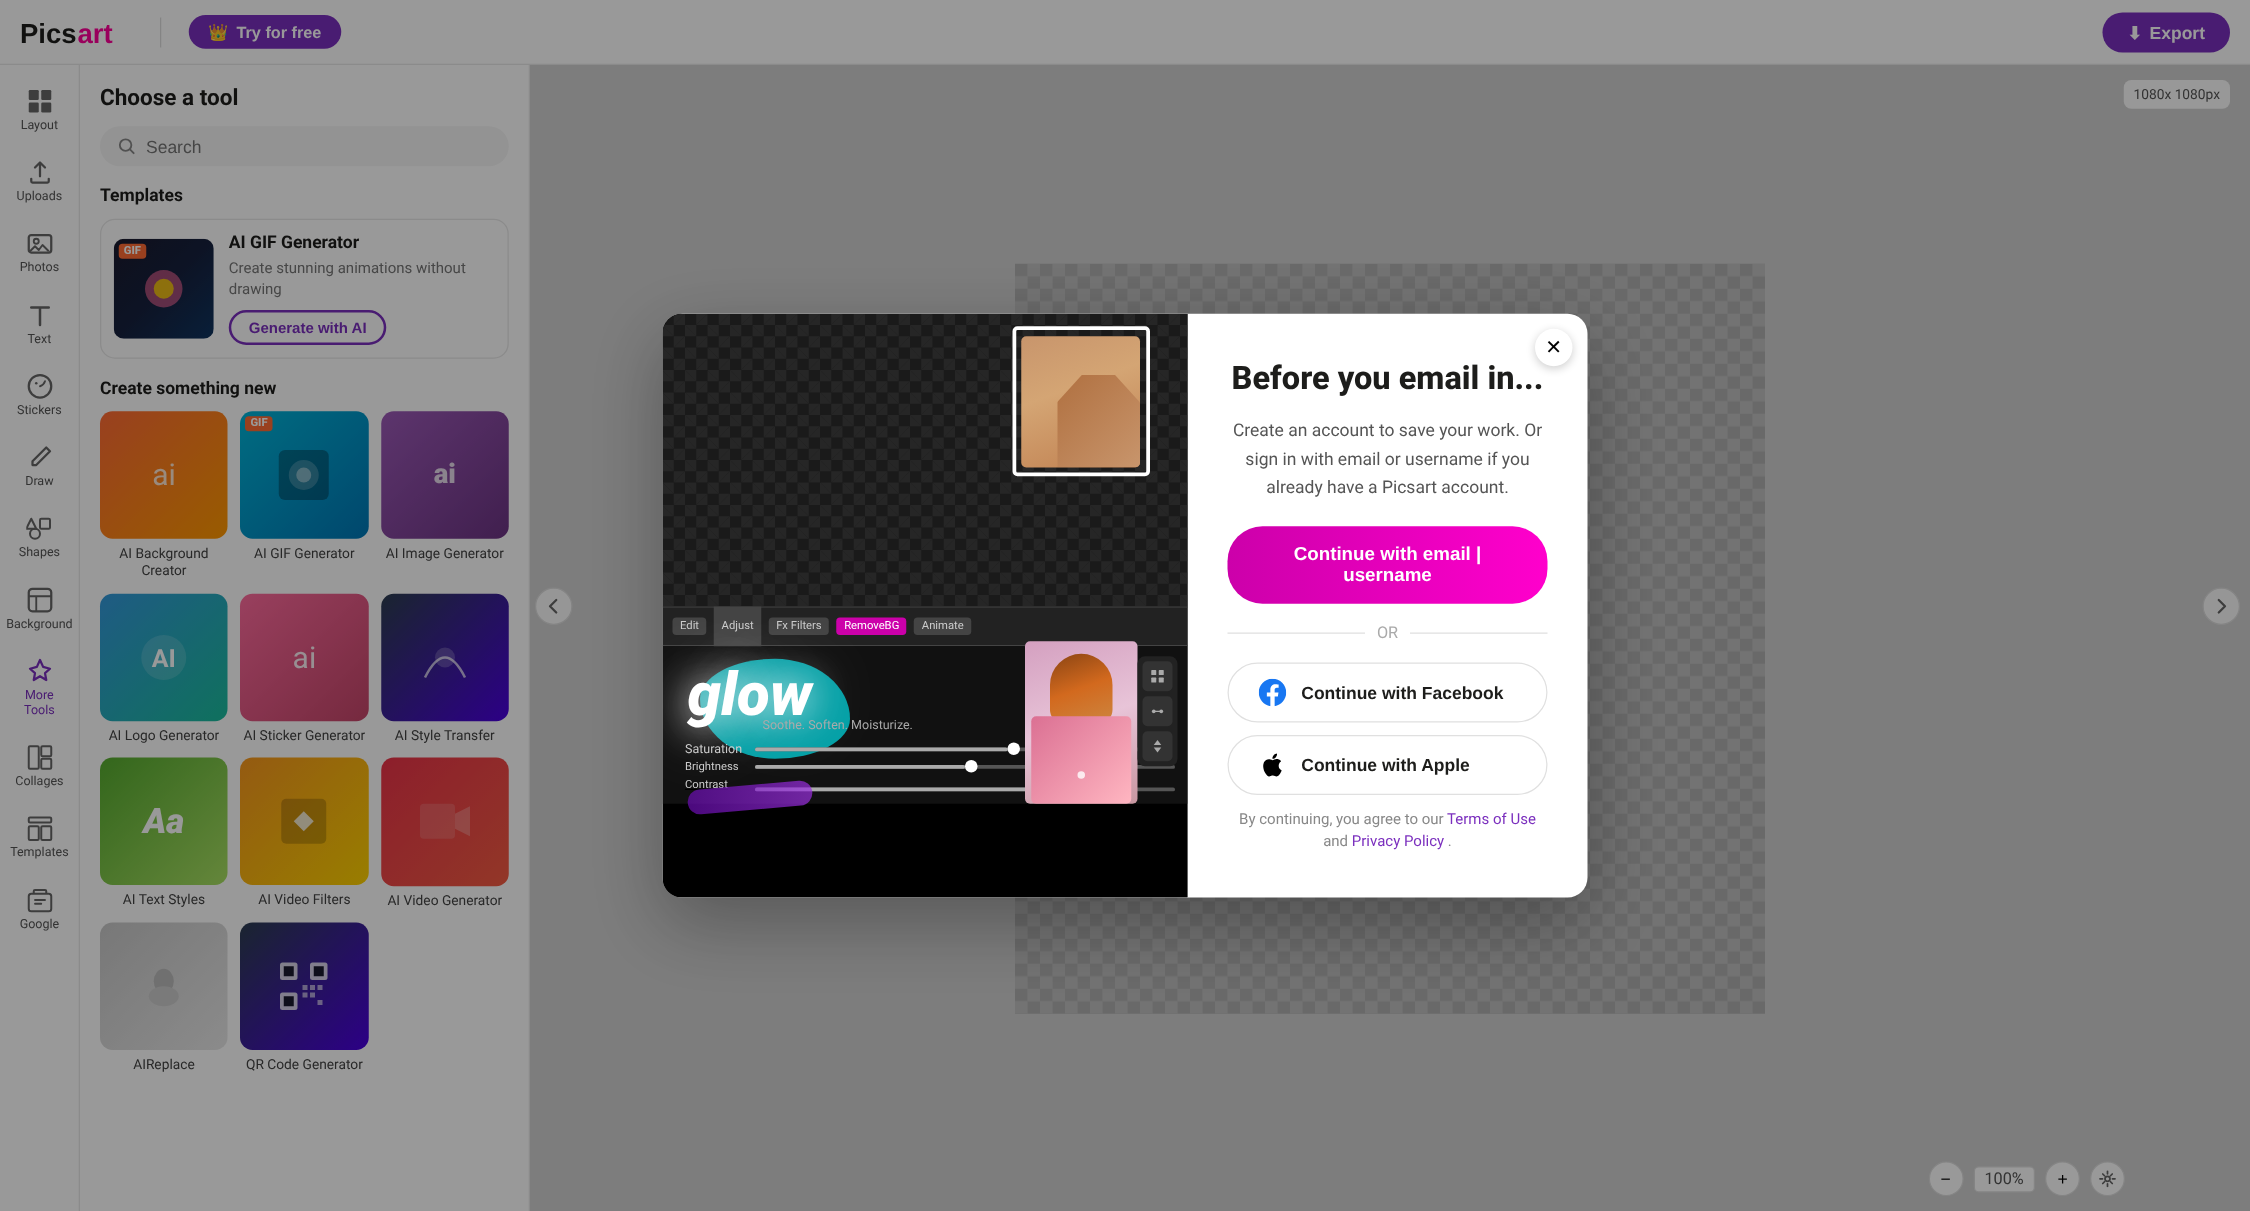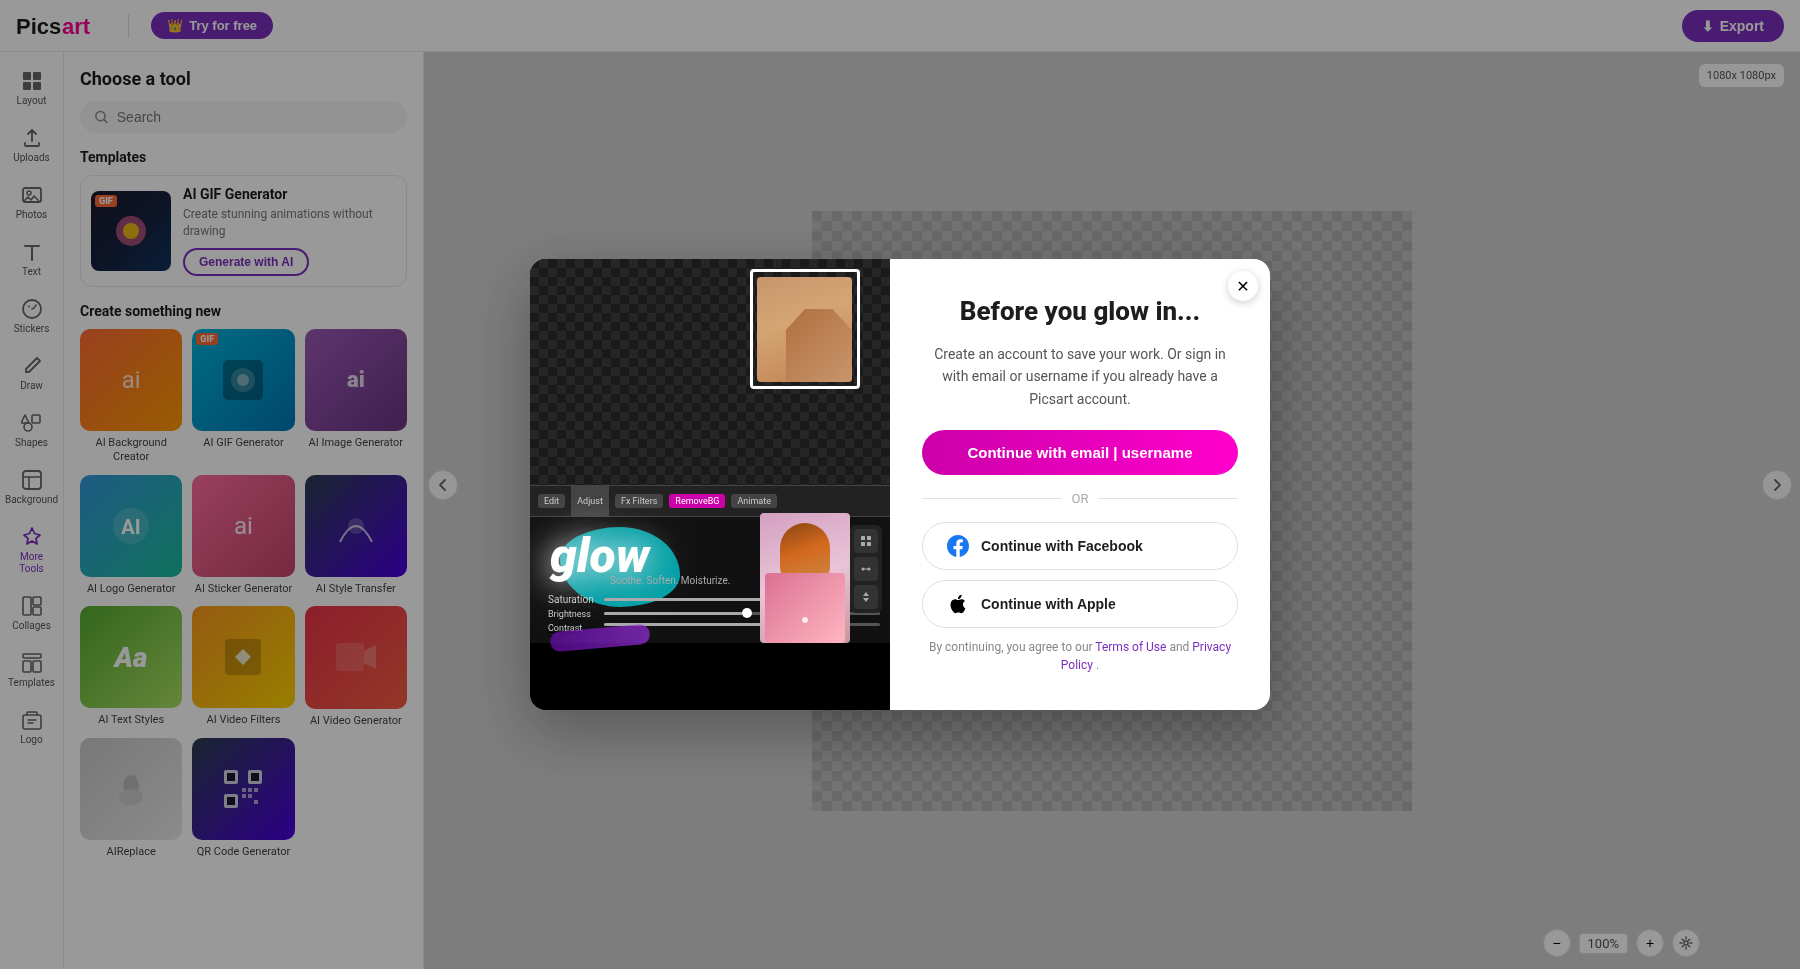--- a/index.html
+++ b/index.html
@@ -104,21 +104,21 @@
     
     .modal-overlay {
       position: fixed; top: 0; left: 0; right: 0; bottom: 0;
       background: rgba(0,0,0,0.4); z-index: 200; display: flex; align-items: center; justify-content: center;
     }
     .modal {
       background: #fff; border-radius: 16px; overflow: hidden;
       display: flex; width: 740px; max-height: 90vh; position: relative;
       box-shadow: 0 20px 60px rgba(0,0,0,0.3);
     }
-    .modal-left { width: 360px; flex-shrink: 0; overflow: hidden; position: relative; background: #111; }
+    .modal-left { width: 420px; flex-shrink: 0; overflow: hidden; position: relative; background: #111; }
     .modal-right { flex: 1; padding: 36px 32px; display: flex; flex-direction: column; }
     .modal-close {
       position: absolute; top: 12px; right: 12px; background: #fff; border: none;
       border-radius: 50%; width: 30px; height: 30px; cursor: pointer; font-size: 16px;
       display: flex; align-items: center; justify-content: center; z-index: 10;
       box-shadow: 0 2px 8px rgba(0,0,0,0.2);
     }
     .modal-title { font-size: 26px; font-weight: 800; color: #1d1d1b; margin-bottom: 14px; line-height: 1.3; }
     .modal-desc { font-size: 14px; color: #555; line-height: 1.6; margin-bottom: 20px; text-align: center; }
     .modal-btn-primary {
@@ -289,21 +289,21 @@
     <span class="icon-label">Templates</span>
   </div>
   <div class="sidebar-icon">
     <div class="icon-svg">
       <svg width="22" height="22" viewBox="0 0 22 22" fill="none">
           <rect x="2" y="6" width="18" height="14" rx="2" stroke="#666" stroke-width="1.6"></rect>
           <path d="M6 6V4a1 1 0 011-1h8a1 1 0 011 1v2" stroke="#666" stroke-width="1.6"></path>
           <path d="M7 11h8M7 14h5" stroke="#666" stroke-width="1.5" stroke-linecap="round"></path>
         </svg>
     </div>
-    <span class="icon-label">Logo</span>
+    <span class="icon-label">Google</span>
   </div>
 </aside>
 
 <div class="tool-panel">
   <h2 class="tool-title">Choose a tool</h2>
 
   <div class="search-box">
     <svg width="16" height="16" viewBox="0 0 16 16" fill="none">
       <circle cx="7" cy="7" r="5" stroke="#888" stroke-width="1.6"></circle>
       <path d="M11 11l3 3" stroke="#888" stroke-width="1.6" stroke-linecap="round"></path>
@@ -543,21 +543,21 @@
                   <div style="width:60%;height:100%;background:#aaa;border-radius:2px;"></div>
                 </div>
             </div>
             <div style="display:flex;align-items:center;gap:6px;margin-bottom:4px;">
               <span style="font-size:9px;color:#ccc;width:50px;">Brightness</span>
               <div style="flex:1;height:3px;background:#555;border-radius:2px;position:relative;">
                   <div style="position:absolute;left:50%;top:-4px;width:10px;height:10px;background:white;border-radius:50%;"></div>
                   <div style="width:50%;height:100%;background:#aaa;border-radius:2px;"></div>
                 </div>
             </div>
-            <div style="display:flex;align-items:flex-start;gap:6px;text-decoration:underline;">
+            <div style="display:flex;align-items:flex-end;gap:6px;text-decoration:underline;">
               <span style="font-size:9px;color:#ccc;width:50px;">Contrast</span>
               <div style="flex:1;height:3px;background:#555;border-radius:2px;position:relative;">
                   <div style="position:absolute;left:70%;top:-4px;width:10px;height:10px;background:white;border-radius:50%;"></div>
                   <div style="width:70%;height:100%;background:#aaa;border-radius:2px;"></div>
                 </div>
             </div>
           </div>
 
           <div style="position:absolute;right:8px;top:8px;background:#222;border-radius:6px;padding:4px;display:flex;flex-direction:column;align-items:center;gap:4px;z-index:5;">
             <div style="width:24px;height:24px;background:#333;border-radius:4px;display:flex;align-items:center;justify-content:center;">
@@ -592,21 +592,21 @@
           <div style="position:absolute;bottom:-5px;left:20px;width:100px;height:20px;background:linear-gradient(90deg,#6B0DB3,#9B2FE0);border-radius:10px;opacity:0.7;z-index:3;transform:rotate(-5deg);"></div>
         </div>
       </div>
     </div>
 
     <div class="modal-right">
       <button class="modal-close">
         <span>✕</span>
       </button>
 
-      <h2 class="modal-title" style="text-align:center;">Before you glow in...</h2>
+      <h2 class="modal-title" style="text-align:center;">Before you email in...</h2>
       <p class="modal-desc">Create an account to save your work. Or sign in with email or username if you already have a Picsart account.</p>
 
       <button class="modal-btn-primary">Continue with email | username</button>
 
       <div class="modal-or">
         <span>OR</span>
       </div>
 
 
       <button class="modal-btn-social">

